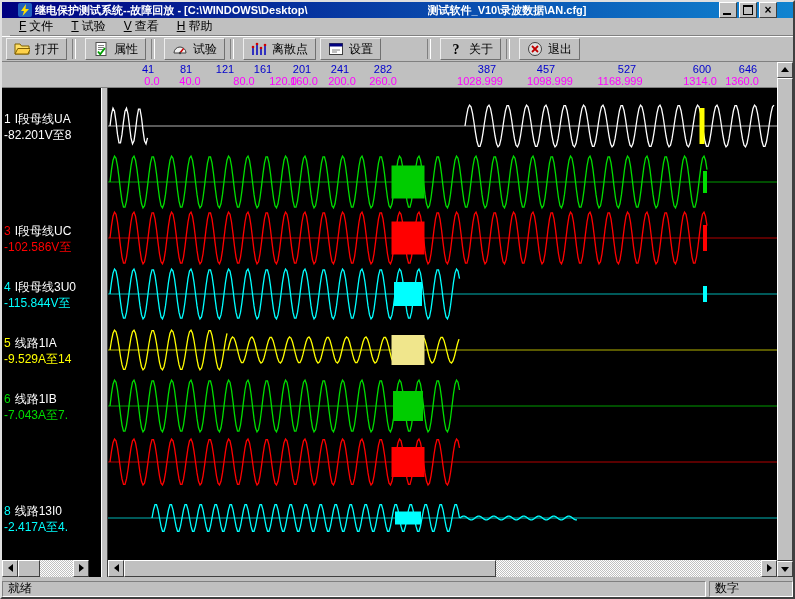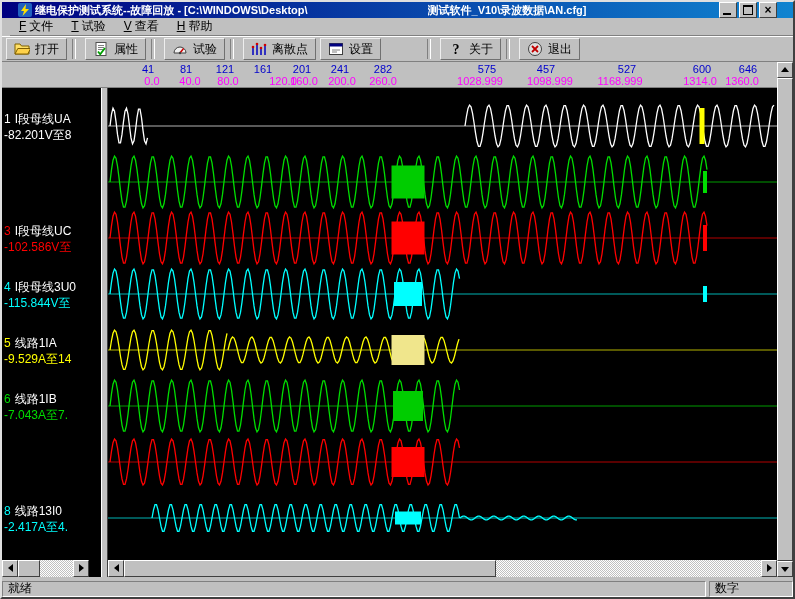--- a/index.html
+++ b/index.html
@@ -195,30 +195,30 @@
       </button>
     </div>
 
   <div class="ruler">
     <div class="ruler-ticks">
         <span class="rt-top" style="left: 40px; color: rgb(0, 0, 204);">41</span>
         <span class="rt-bot" style="left: 44px; color: rgb(255, 0, 255);">0.0</span>
         <span class="rt-top" style="left: 78px; color: rgb(0, 0, 204);">81</span>
         <span class="rt-bot" style="left: 82px; color: rgb(255, 0, 255);">40.0</span>
         <span class="rt-top" style="left: 117px; color: rgb(0, 0, 204);">121</span>
-        <span class="rt-bot" style="left: 120px; color: rgb(255, 0, 255);">80.0</span>
+        <span class="rt-bot" style="left: 136px; color: rgb(255, 0, 255);">80.0</span>
         <span class="rt-top" style="left: 155px; color: rgb(0, 0, 204);">161</span>
         <span class="rt-bot" style="left: 175px; color: rgb(255, 0, 255);">120.0</span>
         <span class="rt-top" style="left: 194px; color: rgb(0, 0, 204);">201</span>
         <span class="rt-bot" style="left: 196px; color: rgb(255, 0, 255);">160.0</span>
         <span class="rt-top" style="left: 232px; color: rgb(0, 0, 204);">241</span>
         <span class="rt-bot" style="left: 234px; color: rgb(255, 0, 255);">200.0</span>
         <span class="rt-top" style="left: 275px; color: rgb(0, 0, 204);">282</span>
         <span class="rt-bot" style="left: 275px; color: rgb(255, 0, 255);">260.0</span>
-        <span class="rt-top" style="left: 379px; color: rgb(0, 0, 204);">575</span>
+        <span class="rt-top" style="left: 379px; color: rgb(0, 0, 204);">387</span>
         <span class="rt-bot" style="left: 372px; color: rgb(255, 0, 255);">1028.999</span>
         <span class="rt-top" style="left: 438px; color: rgb(0, 0, 204);">457</span>
         <span class="rt-bot" style="left: 442px; color: rgb(255, 0, 255);">1098.999</span>
         <span class="rt-top" style="left: 519px; color: rgb(0, 0, 204);">527</span>
         <span class="rt-bot" style="left: 512px; color: rgb(255, 0, 255);">1168.999</span>
         <span class="rt-top" style="left: 594px; color: rgb(0, 0, 204);">600</span>
         <span class="rt-bot" style="left: 592px; color: rgb(255, 0, 255);">1314.0</span>
         <span class="rt-top" style="left: 640px; color: rgb(0, 0, 204);">646</span>
         <span class="rt-bot" style="left: 634px; color: rgb(255, 0, 255);">1360.0</span>
       </div>

